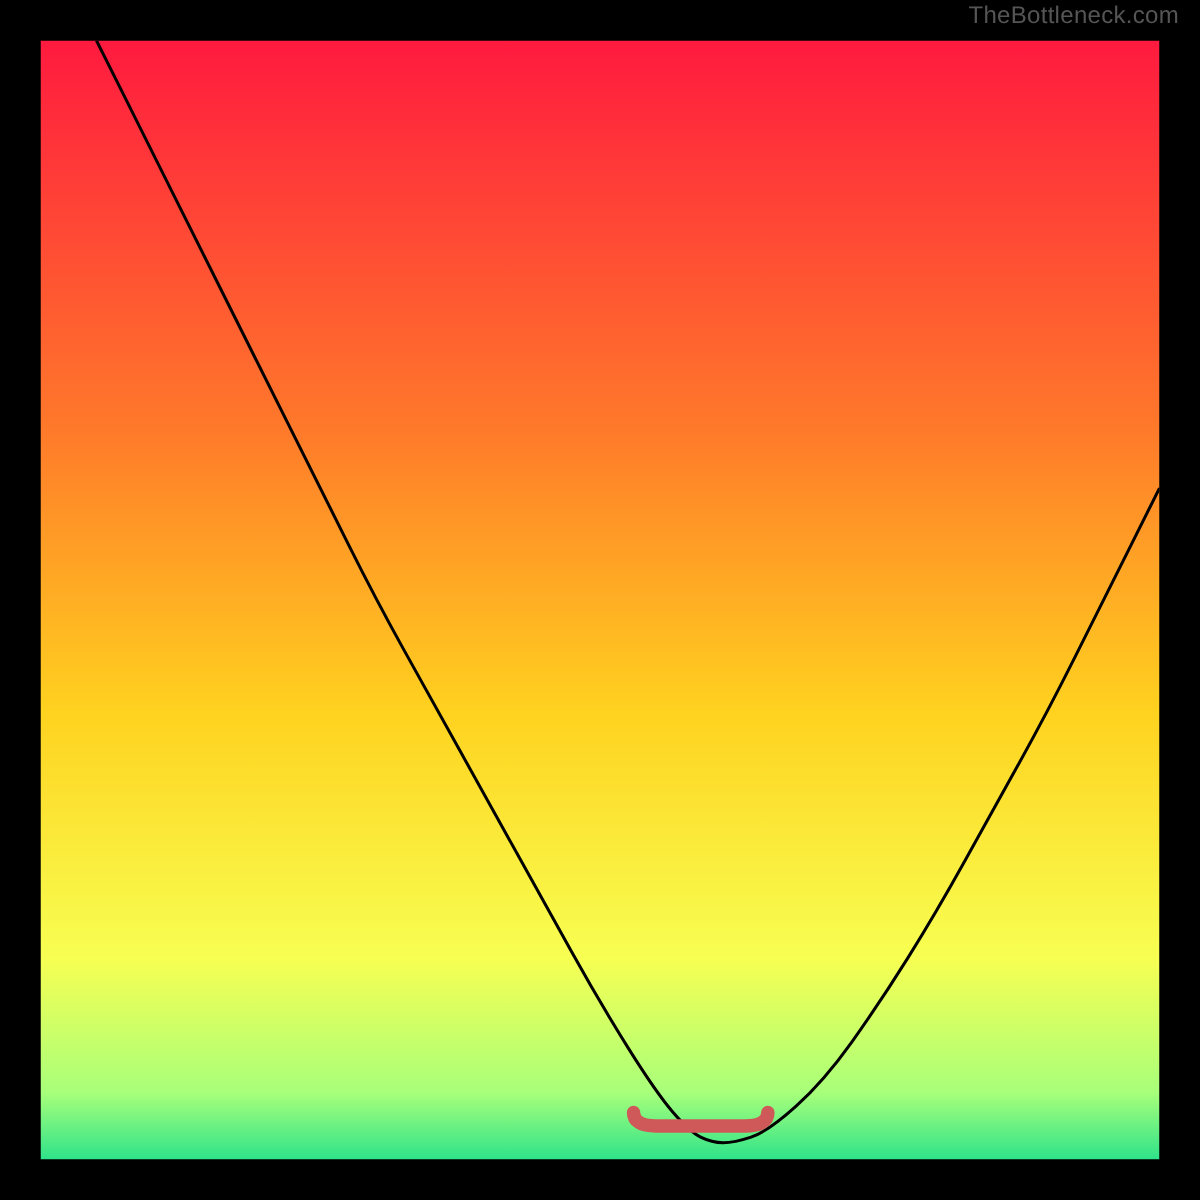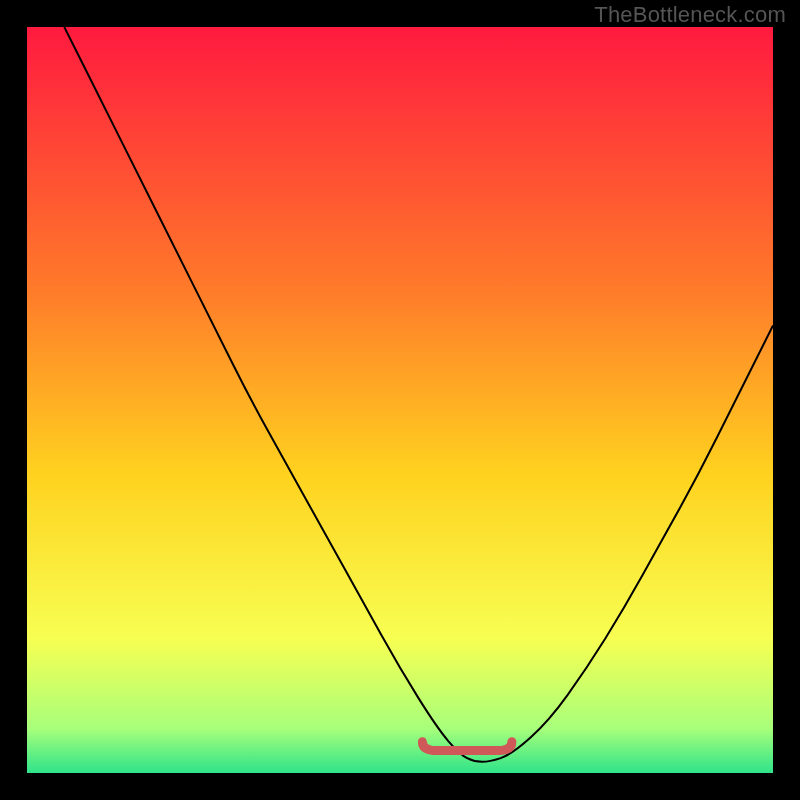--- a/index.html
+++ b/index.html
@@ -17,21 +17,21 @@
     top: 0;
     width: 800px;
     height: 800px;
     background: #000;
   }
   .watermark {
     position: absolute;
     top: 2px;
     right: 14px;
     color: #555;
-    font-size: 22px;
+    font-size: 16px;
     font-weight: 500;
     letter-spacing: 0.2px;
     z-index: 30;
   }
   .plot-wrap {
     position: absolute;
     left: 27px;
     top: 27px;
     width: 746px;
     height: 746px;

